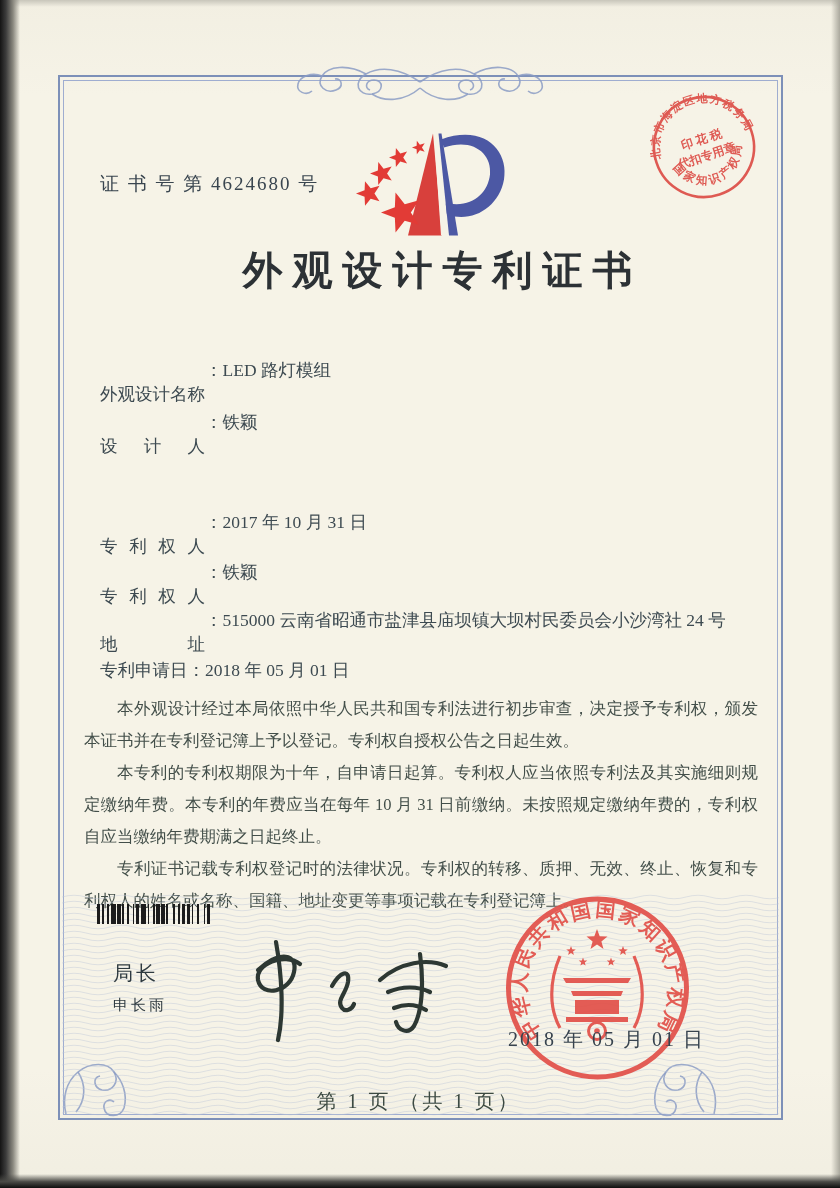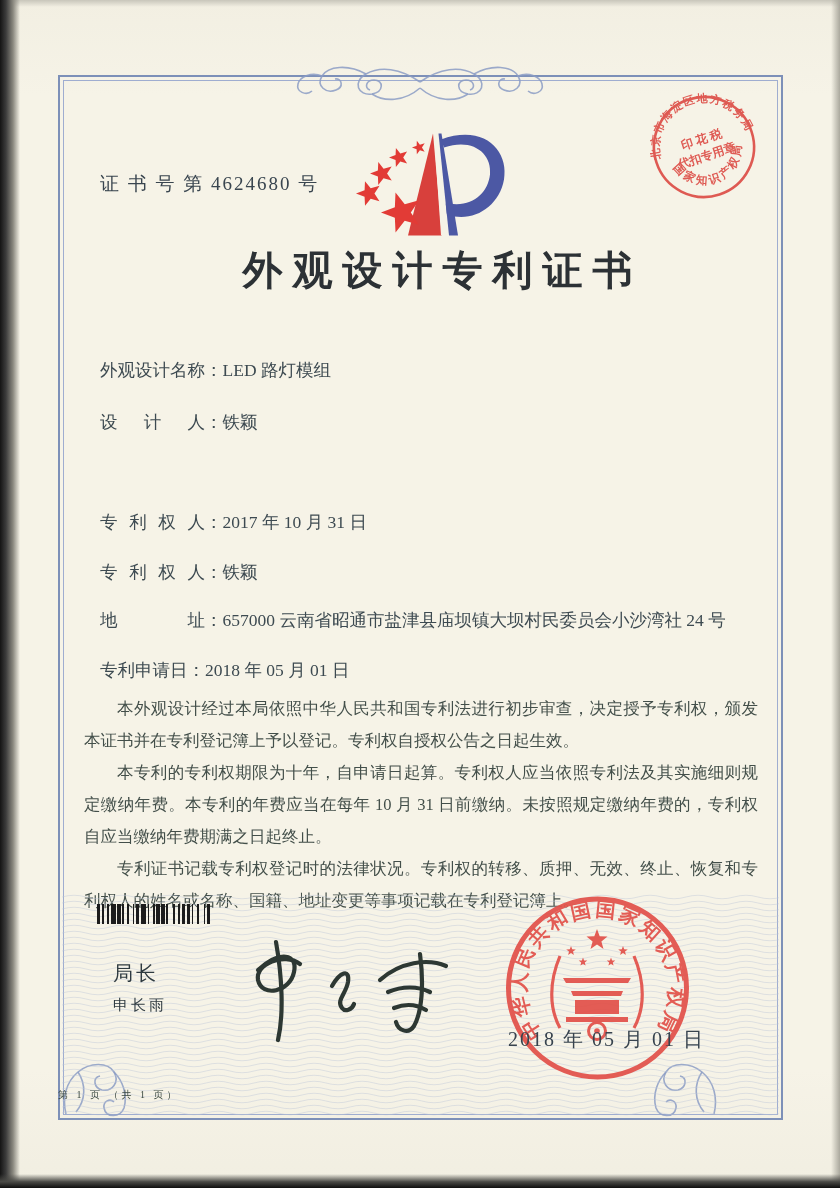--- a/index.html
+++ b/index.html
@@ -20,21 +20,21 @@
         border:2.5px solid #7d90b8;}
   .frame-inner{position:absolute;left:3px;top:3px;right:3px;bottom:3px;border:1px solid #9fadd0;}
   
   .cert-no{position:absolute;left:100px;top:127px;font-size:19px;letter-spacing:2px;color:#39454f;margin-top:44px;}
   .logo{position:absolute;left:345px;top:116px;width:170px;height:138px;}
   .tax-stamp{position:absolute;left:644px;top:87px;width:120px;height:120px;opacity:.92;}
   .doc-title{position:absolute;left:58px;top:243px;width:721px;text-align:center;
         font-size:40px;font-weight:700;color:#2c3135;letter-spacing:10px;padding-left:24px;}
   
   .field{position:absolute;left:100px;font-size:17.5px;line-height:1.7;}
-  .flab{display:inline-block;min-width:105px;text-align:justify;text-align-last:justify;vertical-align:top;}
+  .flab{display:inline-block;min-width:105px;text-align:justify;text-align-last:justify;vertical-align:top;margin-top:24px;}
   .fcolon{vertical-align:top;}
   .fval{display:inline-block;max-width:545px;vertical-align:top;}
   .grant-right{position:absolute;left:487px;top:0;white-space:nowrap;}
   
   .body-text{position:absolute;left:84px;top:693px;width:674px;font-size:16.5px;
         line-height:32px;color:#434f4a;text-align:justify;}
   .body-text p{margin:0;text-indent:2em;}
   
   .band{position:absolute;left:62px;top:893px;width:717px;height:224px;}
   .band svg path{stroke:#bcc5d8;stroke-width:.8;fill:none;opacity:.55;}
@@ -42,22 +42,22 @@
   .barcode div{height:100%;}
   .sig-title{position:absolute;left:113px;top:960px;font-size:20px;letter-spacing:3px;color:#2e3a40;
         font-family:"Liberation Sans","DejaVu Sans",sans-serif;}
   .sig-name{position:absolute;left:113px;top:996px;font-size:15px;letter-spacing:3px;color:#2e3a40;
         font-family:"Liberation Sans","DejaVu Sans",sans-serif;}
   .signature{position:absolute;left:228px;top:928px;width:250px;height:125px;}
   .signature path{stroke:#2d3833;stroke-width:4.2;fill:none;stroke-linecap:round;stroke-linejoin:round;}
   .seal{position:absolute;left:500px;top:888px;width:195px;height:200px;}
   .seal-date{position:absolute;left:508px;top:1026px;width:190px;font-size:20px;letter-spacing:2px;
         color:#37434e;white-space:nowrap;}
-  .footer{position:absolute;left:58px;top:1088px;width:721px;text-align:left;
-        font-size:10px;letter-spacing:3px;color:#3c4a42;}
+  .footer{position:absolute;left:58px;top:1088px;width:721px;text-align:center;
+        font-size:20px;letter-spacing:3px;color:#3c4a42;}
   
   .ornament-top{position:absolute;left:288px;top:58px;width:264px;height:54px;}
   .flourish{position:absolute;width:72px;height:66px;}
   .fl-bl{left:60px;top:1054px;}
   .fl-br{left:648px;top:1054px;transform:scaleX(-1);}
   .orn path{stroke:#8b9cc4;fill:none;stroke-width:1.6;opacity:.85;}
   svg text{font-family:"Liberation Serif","DejaVu Serif",serif;}
 </style>
 </head>
 <body>
@@ -139,21 +139,21 @@
   <div class="field" style="top:408px">
     <span class="flab">设计人</span><span class="fcolon">：</span><span class="fval">铁颖</span>
   </div>
   <div class="field" style="top:508px">
     <span class="flab">专利权人</span><span class="fcolon">：</span><span class="fval">2017 年 10 月 31 日</span>
   </div>
   <div class="field" style="top:558px">
     <span class="flab">专利权人</span><span class="fcolon">：</span><span class="fval">铁颖</span>
   </div>
   <div class="field" style="top:606px">
-    <span class="flab">地址</span><span class="fcolon">：</span><span class="fval">657000 云南省昭通市盐津县庙坝镇大坝村民委员会小沙湾社 24 号</span>
+    <span class="flab">地址</span><span class="fcolon">：</span><span class="fval">515000 云南省昭通市盐津县庙坝镇大坝村民委员会小沙湾社 24 号</span>
   </div>
   <div class="field" style="top:656px;width:660px">
     <span>专利申请日</span><span>：</span><span>2018 年 05 月 01 日</span>
   </div>
 
   <div class="body-text">
     <p>本外观设计经过本局依照中华人民共和国专利法进行初步审查，决定授予专利权，颁发本证书并在专利登记簿上予以登记。专利权自授权公告之日起生效。</p>
     <p>本专利的专利权期限为十年，自申请日起算。专利权人应当依照专利法及其实施细则规定缴纳年费。本专利的年费应当在每年 10 月 31 日前缴纳。未按照规定缴纳年费的，专利权自应当缴纳年费期满之日起终止。</p>
     <p>专利证书记载专利权登记时的法律状况。专利权的转移、质押、无效、终止、恢复和专利权人的姓名或名称、国籍、地址变更等事项记载在专利登记簿上。</p>
   </div>

